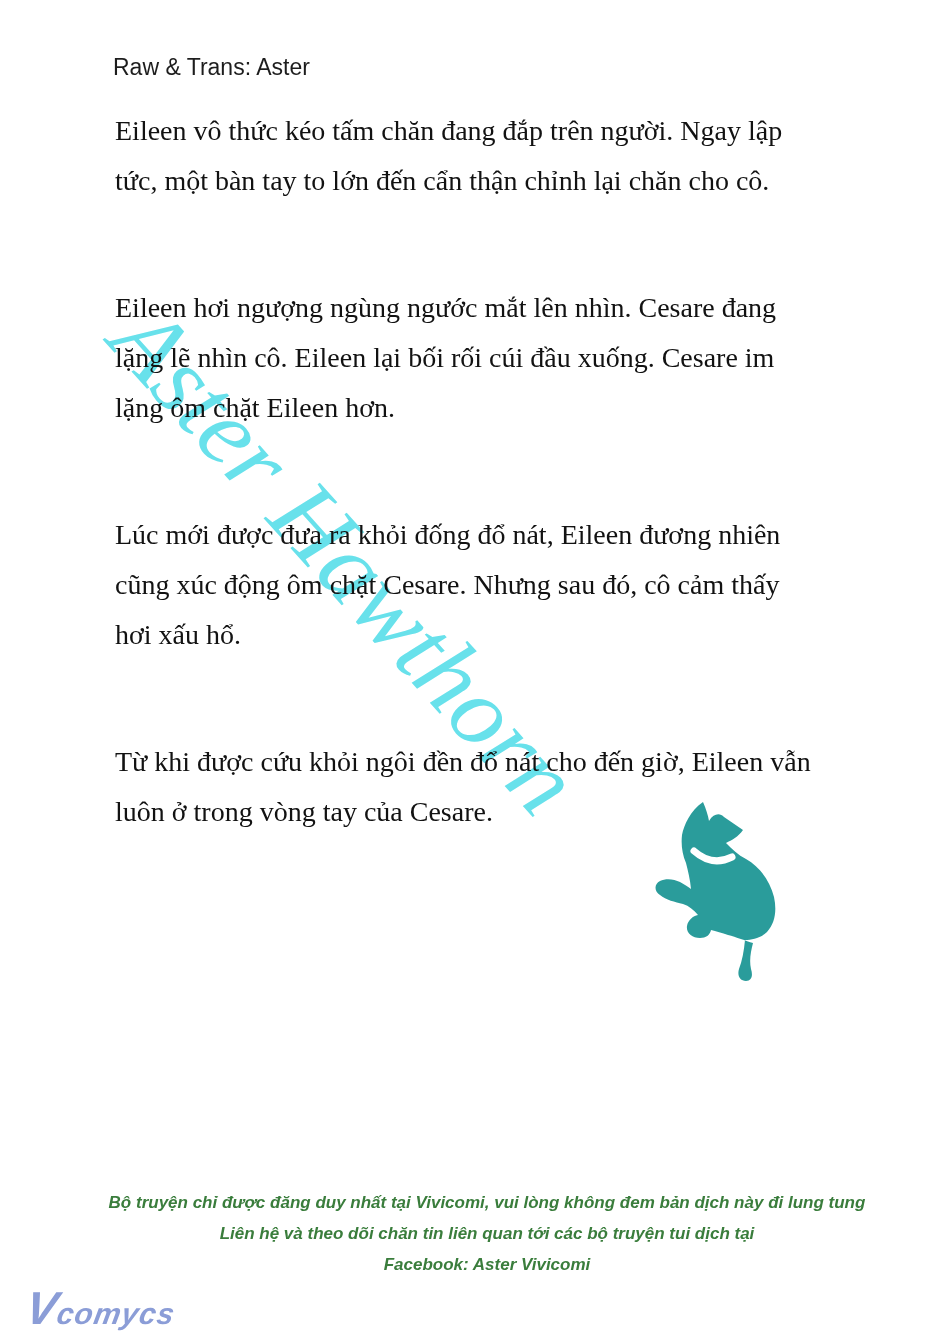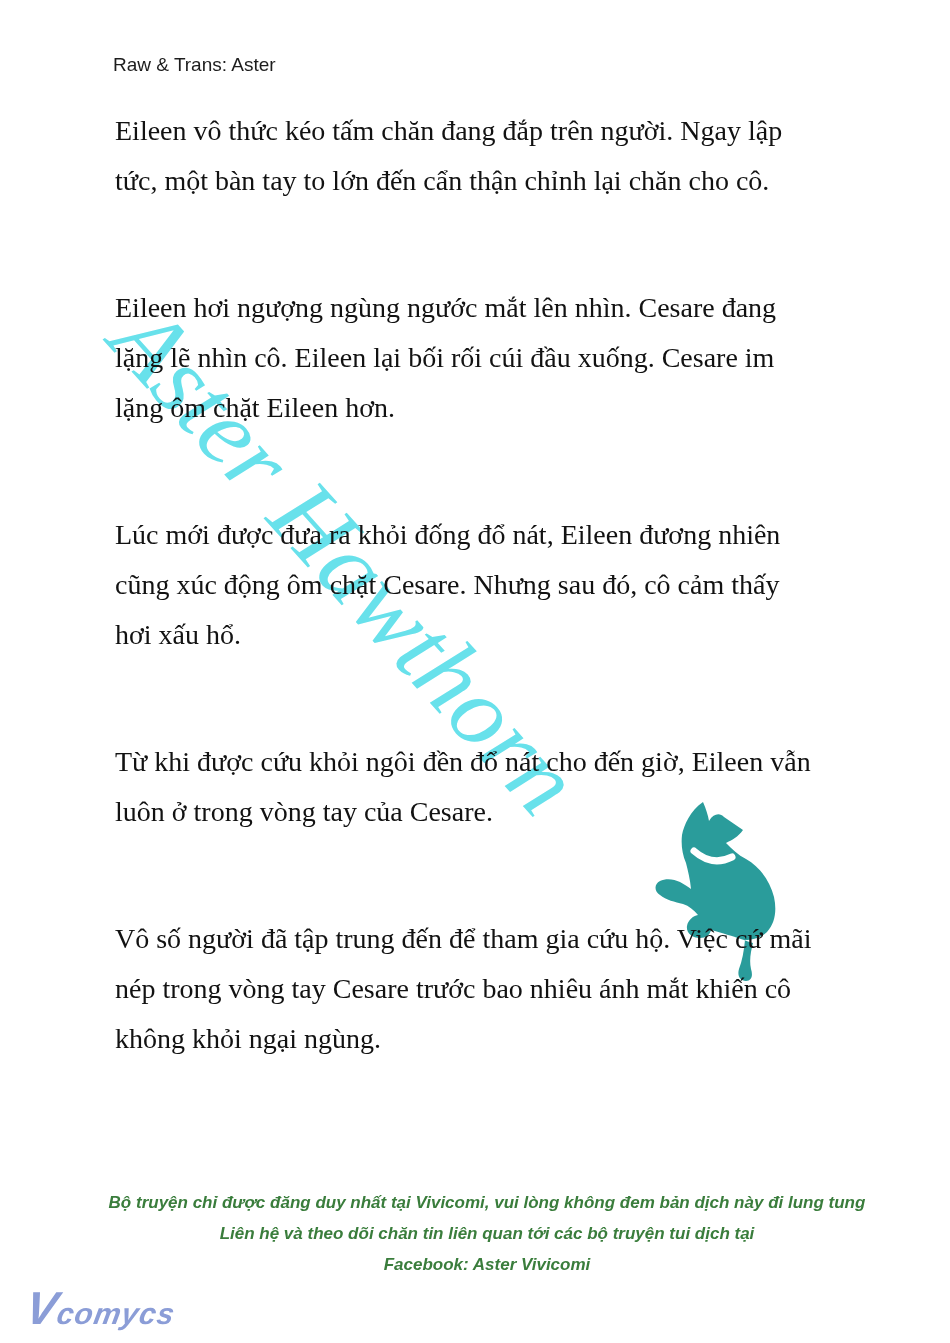--- a/index.html
+++ b/index.html
@@ -6,21 +6,21 @@
   .page {
     position:relative;
     width:950px; height:1343px;
     background:#ffffff;
     overflow:hidden;
     font-family:"Liberation Serif", serif;
   }
   .credit {
     position:absolute; left:113px; top:54px;
     font-family:"Liberation Sans", sans-serif;
-    font-size:19px; color:#1d1d1d; z-index:2;
+    font-size:23px; color:#1d1d1d; z-index:2;
   }
   .watermark {
     position:absolute; left:168px; top:288px;
     transform:rotate(48deg); transform-origin:0 0;
     font-family:"Liberation Serif", serif;
     font-style:italic;
     font-size:100px; line-height:100px;
     color:#4edce8; opacity:0.85;
     white-space:nowrap; z-index:0;
   }
@@ -95,23 +95,20 @@
     <div class="para">Eileen vô thức kéo tấm chăn đang đắp trên người. Ngay lập
 tức, một bàn tay to lớn đến cẩn thận chỉnh lại chăn cho cô.</div>
     <div class="para">Eileen hơi ngượng ngùng ngước mắt lên nhìn. Cesare đang
 lặng lẽ nhìn cô. Eileen lại bối rối cúi đầu xuống. Cesare im
 lặng ôm chặt Eileen hơn.</div>
     <div class="para">Lúc mới được đưa ra khỏi đống đổ nát, Eileen đương nhiên
 cũng xúc động ôm chặt Cesare. Nhưng sau đó, cô cảm thấy
 hơi xấu hổ.</div>
     <div class="para">Từ khi được cứu khỏi ngôi đền đổ nát cho đến giờ, Eileen vẫn
 luôn ở trong vòng tay của Cesare.</div>
-    <div class="para">Vô số người đã tập trung đến để tham gia cứu hộ. Việc cứ mãi
-nép trong vòng tay Cesare trước bao nhiêu ánh mắt khiến cô
-không khỏi ngại ngùng.</div>
   </div>
 
   <div class="footer">
     <div class="footer-line">Bộ truyện chỉ được đăng duy nhất tại Vivicomi, vui lòng không đem bản dịch này đi lung tung</div>
     <div class="footer-line">Liên hệ và theo dõi chăn tin liên quan tới các bộ truyện tui dịch tại</div>
     <div class="footer-line">Facebook: Aster Vivicomi</div>
   </div>
 
   <div class="logo">Vcomycs</div>
 

